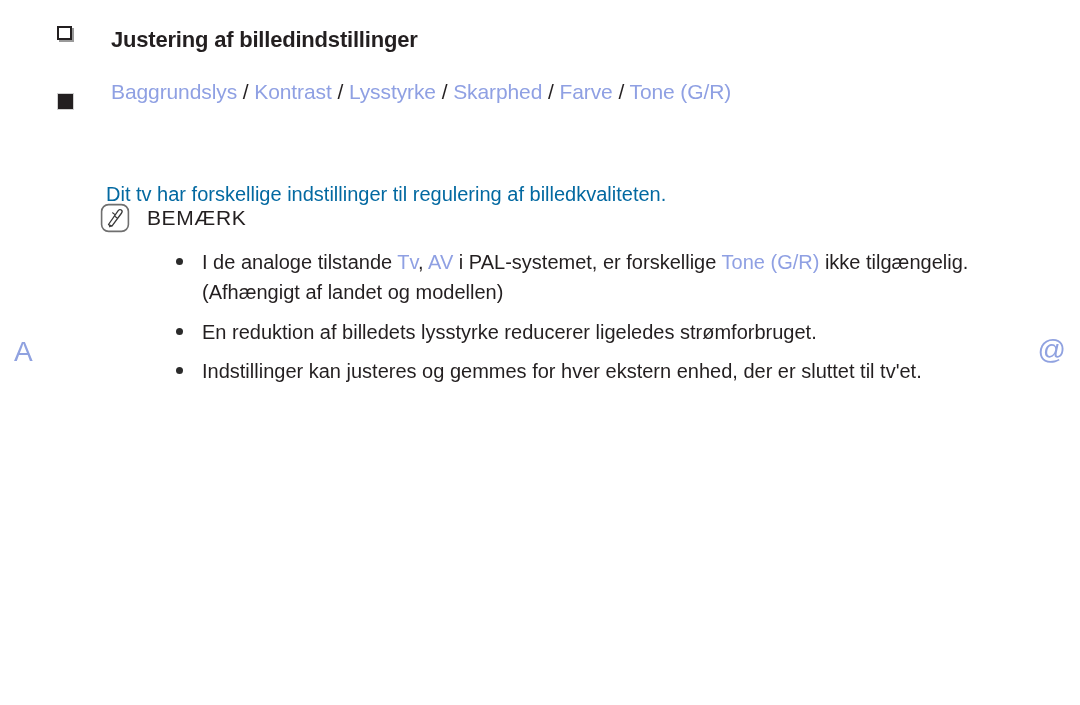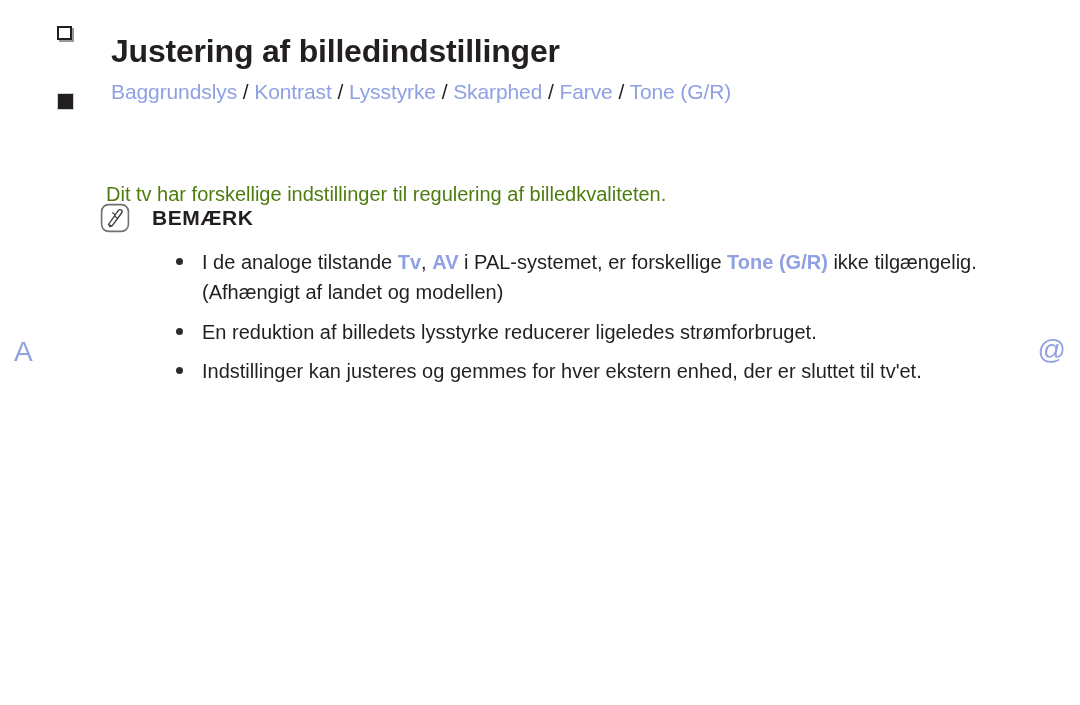--- a/index.html
+++ b/index.html
@@ -58,21 +58,21 @@
     left: 2px;
     top: 2px;
     width: 15px;
     height: 14px;
     border: 2px solid #231f20;
     background: #ffffff;
     box-shadow: 2px 2px 0 0 #9a9a9a;
     box-sizing: border-box;
   }
   .title-text {
-    font-size: 32px;
+    font-size: 22px;
     font-weight: bold;
     color: #231f20;
     letter-spacing: -0.2px;
     margin-left: 35px;
     line-height: 1.18;
   }
 
   
   .head-row {
     position: absolute;
@@ -101,41 +101,41 @@
   }
   .lnk { color: #8fa0e3; }
   .sep { color: #231f20; }
 
   
   .body-para {
     position: absolute;
     left: 106px;
     top: 160px;
     font-size: 20px;
-    color: #4d7c0f;
+    color: #0369a1;
     line-height: 1.4;
   }
 
   
   .note-head {
     position: absolute;
     left: 100px;
     top: 203px;
     display: flex;
     align-items: center;
   }
   .note-icon {
     width: 30px;
     height: 30px;
     flex: 0 0 auto;
   }
   .note-title {
-    margin-left: 22px;
+    margin-left: 17px;
     font-size: 21px;
-    font-weight: bold;
+    font-weight: normal;
     letter-spacing: 0.6px;
     color: #231f20;
   }
 
   .note-list {
     position: absolute;
     left: 176px;
     top: 247px;
     right: 48px;
   }
@@ -152,21 +152,21 @@
     background: #2b2b2b;
     margin-top: 11px;
   }
   .note-text {
     margin-left: 19px;
     font-size: 20px;
     line-height: 1.52;
     color: #231f20;
     max-width: 838px;
   }
-  .blue-b { color: #8fa0e3; font-weight: bold; }
+  .blue-b { color: #8fa0e3; font-weight: normal; }
 </style>
 </head>
 <body>
 
 <div class="page">
 
   <div class="side-marker left">A</div>
   <div class="side-marker right">@</div>
 
   <div class="title-row">

